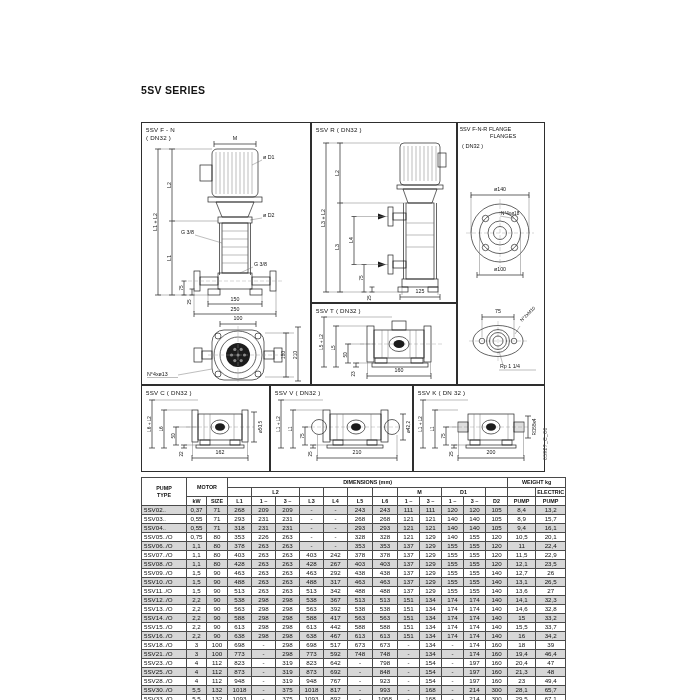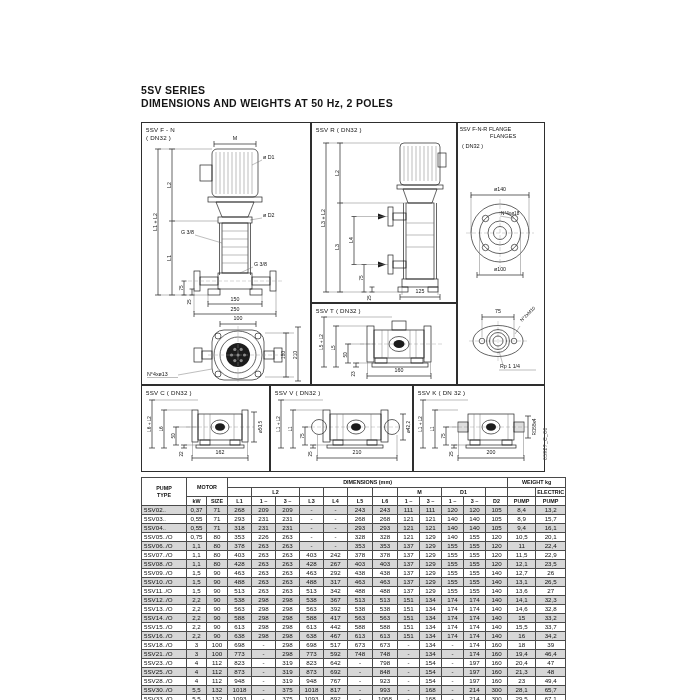--- a/index.html
+++ b/index.html
@@ -26,21 +26,20 @@
   .shade{background:#d7d7d7;}
   .thick-l{border-left:1.6px solid #000 !important;}
 </style>
 </head>
 <body>
 
 <div class="page">
 
   <div class="doc-title">
     <div>5SV SERIES</div>
-    <div>DIMENSIONS AND WEIGHTS AT 50 Hz, 2 POLES</div>
   </div>
 
   <div class="panel" style="left:141px;top:82px;width:170px;height:263px;">
     <svg viewBox="0 0 168 261" width="168" height="261">
       <text x="4" y="9" class="ttl">5SV F - N</text>
       <text x="4" y="17" class="ttl">( DN32 )</text>
       <path class="ln" d="M72 21H114M72 18V24M114 18V24"></path>
       <text x="93" y="16.5" text-anchor="middle" class="d">M</text>
       <rect class="ln" x="70" y="26" width="46" height="48" rx="5"></rect>
       <path class="thin" d="M74 29V71M78 29V71M82 29V71M86 29V71M90 29V71M94 29V71M98 29V71M102 29V71M106 29V71M110 29V71"></path>

